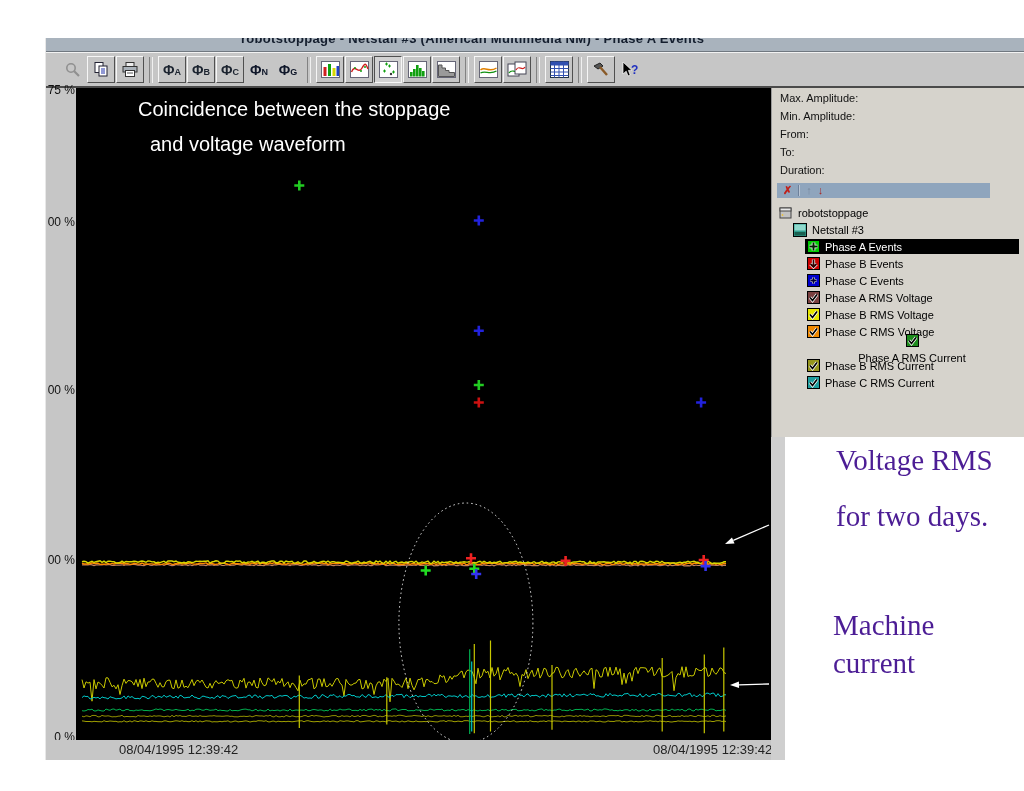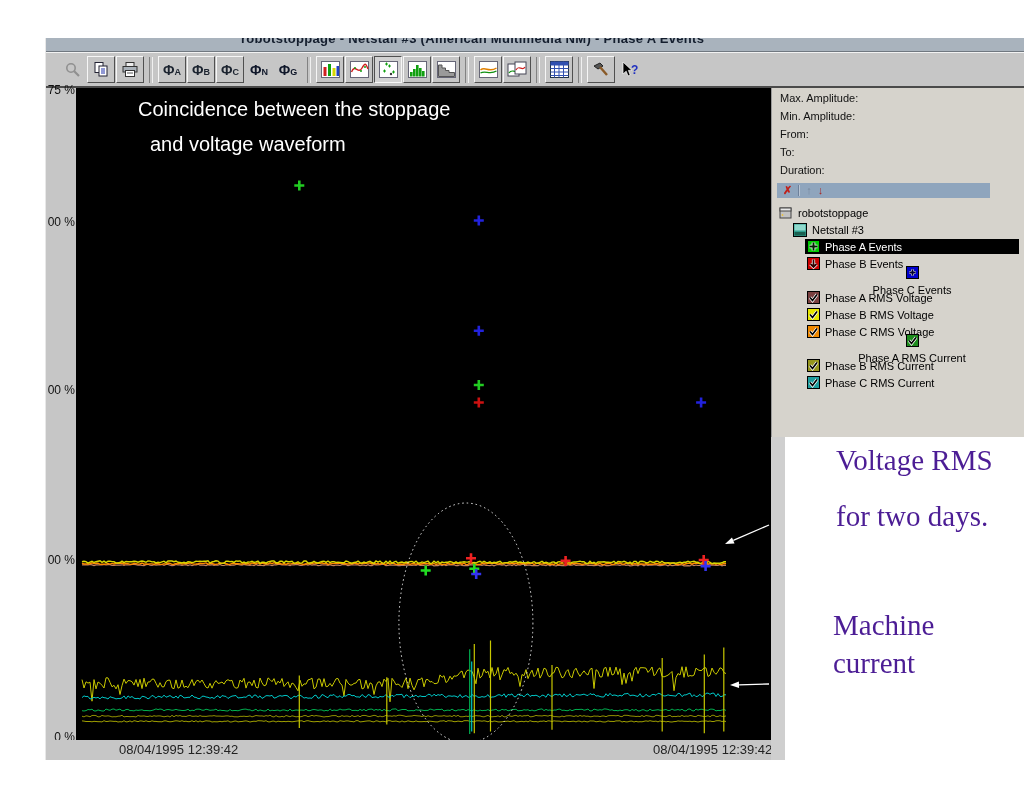--- a/index.html
+++ b/index.html
@@ -308,21 +308,21 @@
                 <svg width="13" height="13">
                   <rect x="0.5" y="0.5" width="12" height="12" fill="#cc0000" stroke="#000"></rect>
                   <path d="M6.5 2.5 V9.5 M3.5 7 L6.5 10 L9.5 7" stroke="#fff" stroke-width="3.2" fill="none"></path>
                   <path d="M6.5 2.5 V9.5 M3.5 7 L6.5 10 L9.5 7" stroke="#330000" stroke-width="1.8" fill="none"></path>
                 </svg>
               </span>
               <span class="tlabel">Phase B Events</span>
             </div>
           </div>
           <div class="trow">
-            <div class="twrap" style="margin-left: 28px; flex-direction: column;">
+            <div class="twrap" style="margin-left: 28px;">
               <span style="display: flex;">
                 <svg width="13" height="13">
                   <rect x="0.5" y="0.5" width="12" height="12" fill="#0000cc" stroke="#000"></rect>
                   <path d="M6.5 3.5 V9.5 M3.5 6.5 H9.5" stroke="#fff" stroke-width="3"></path>
                   <path d="M6.5 3.5 V9.5 M3.5 6.5 H9.5" stroke="#000033" stroke-width="1.8"></path>
                 </svg>
               </span>
               <span class="tlabel">Phase C Events</span>
             </div>
           </div>

